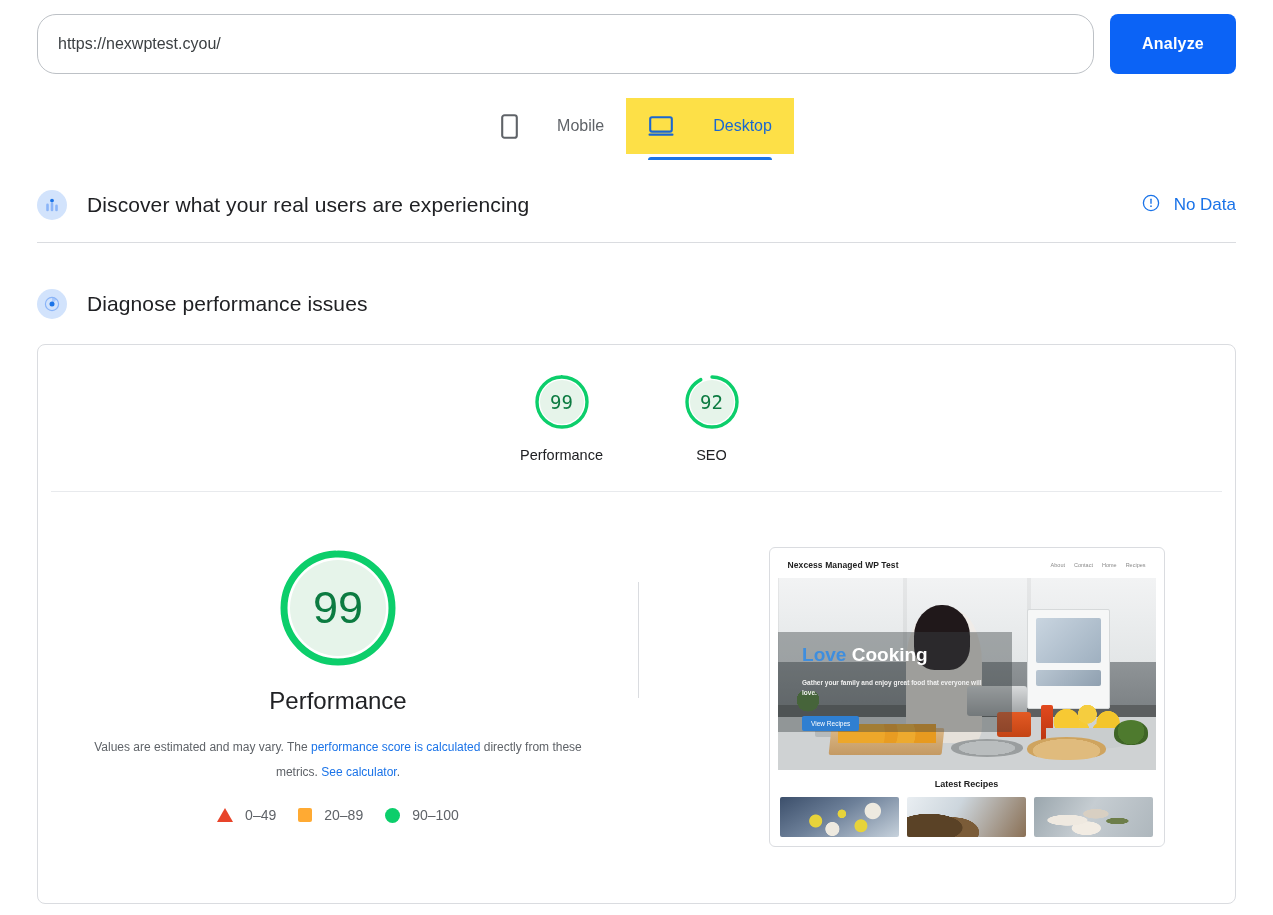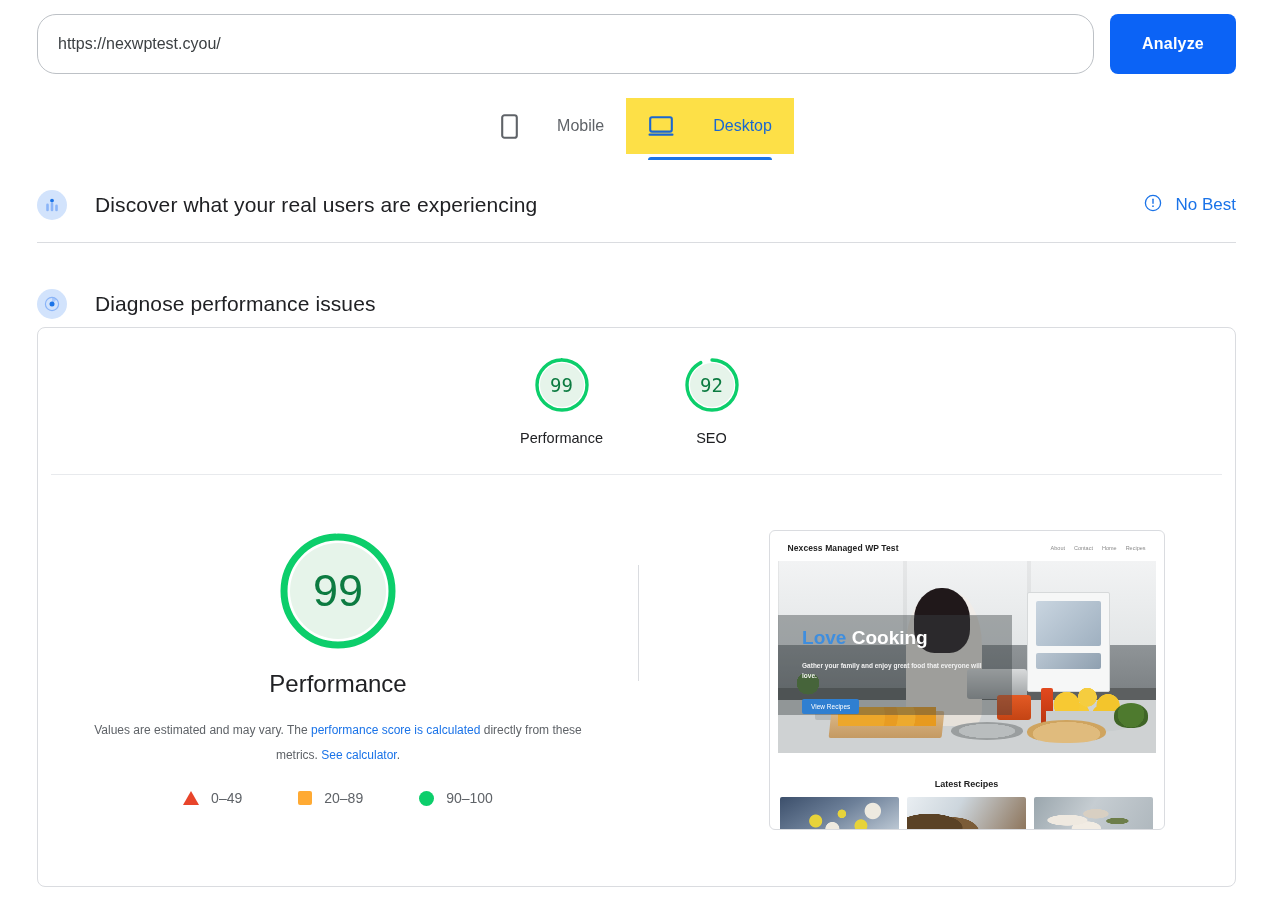--- a/index.html
+++ b/index.html
@@ -63,36 +63,36 @@
     display: flex; align-items: center;
   }
   .sec-icon-wrap {
     width: 30px; height: 30px; border-radius: 50%;
     display: flex; align-items: center; justify-content: center;
     flex: 0 0 30px;
   }
   .sec-icon-users { background: #d2e3fc; }
   .sec-icon-diag  { background: #d2e3fc; }
   .sec-title {
-    margin-left: 28px;
+    margin-left: 20px;
     font-size: 21px; color: #202124; font-weight: normal;
     letter-spacing: .1px;
   }
   .nodata-wrap {
     margin-left: auto; display: flex; align-items: center; gap: 14px;
     color: #1a73e8; font-size: 17px;
   }
   .hr-full {
     position: absolute; left: 37px; width: 1199px; height: 1px;
     background: #dadce0;
   }
 
   
   .card {
-    position: absolute; left: 37px; top: 327px;
+    position: absolute; left: 37px; top: 344px;
     width: 1199px; height: 560px;
     border: 1px solid #dadce0; border-radius: 8px;
     background: #fff; overflow: hidden;
   }
   .gauges {
     display: flex; justify-content: center; align-items: flex-start;
     gap: 0; padding-top: 27px;
   }
   .gauge-cell {
     width: 150px; display: flex; flex-direction: column;
@@ -129,21 +129,21 @@
   }
   .big-label {
     margin-top: 18px; font-size: 24px; color: #202124;
   }
   .desc {
     margin-top: 20px; width: 500px; text-align: center;
     font-size: 12px; line-height: 25px; color: #5f6368;
   }
   .desc a { color: #1a73e8; text-decoration: none; }
   .legend {
-    margin-top: 22px; display: flex; align-items: center; gap: 56px;
+    margin-top: 22px; display: flex; align-items: center; gap: 22px;
     font-size: 14px; color: #5f6368;
   }
   .legend-item { display: flex; align-items: center; gap: 12px; }
   .tri {
     width: 0; height: 0;
     border-left: 8px solid transparent; border-right: 8px solid transparent;
     border-bottom: 14px solid #e8442a;
   }
   .sq { width: 14px; height: 14px; background: #fa3; border-radius: 2px; }
   .cir { width: 15px; height: 15px; border-radius: 50%; background: #0cce6b; }
@@ -293,21 +293,21 @@
     position: absolute; left: 6.5%; top: 52%; width: 48%;
     font-size: 6.5px; color: #f1f1f1; line-height: 10px; font-weight: bold;
   }
   .hero-btn {
     position: absolute; left: 6.5%; top: 72%;
     background: #2f7fd1; color: #fff;
     font-size: 6.5px; padding: 4px 9px; border-radius: 2px;
   }
   .latest-title {
     text-align: center; font-size: 9px; font-weight: bold;
-    color: #222; margin-top: 26px;
+    color: #222; margin-top: 9px;
   }
   .recipe-row {
     display: flex; gap: 8px; margin-top: 8px; padding: 0 2px;
   }
   .recipe-card { flex: 1; height: 40px; border-radius: 2px; }
   .rc1 { background: linear-gradient(150deg,#3c4f6b 0%,#6d8099 45%,#c7d2dc 100%); position: relative; overflow:hidden;}
   .rc1::after{content:"";position:absolute;inset:0;
     background:
       radial-gradient(circle at 30% 60%, #e7d33a 0 7%, transparent 8%),
       radial-gradient(circle at 52% 42%, #e7d33a 0 6%, transparent 7%),
@@ -365,21 +365,21 @@
   </span>
   <span class="sec-title">Discover what your real users are experiencing</span>
   <span class="nodata-wrap">
     <span>
       <svg width="18" height="18" viewBox="0 0 18 18">
         <circle cx="9" cy="9" r="7.6" fill="none" stroke="#1a73e8" stroke-width="1.3"></circle>
         <rect x="8.3" y="4.6" width="1.4" height="5.4" rx=".7" fill="#1a73e8"></rect>
         <circle cx="9" cy="12.2" r=".85" fill="#1a73e8"></circle>
       </svg>
     </span>
-    <span>No Best</span>
+    <span>No Data</span>
   </span>
 </div>
 <div class="hr-full" style="top:242px;"></div>
 
 <div class="section-row" style="top:288px;height:32px;">
   <span class="sec-icon-wrap sec-icon-diag">
     <svg width="20" height="20" viewBox="0 0 20 20">
       <circle cx="10" cy="10" r="6.6" fill="none" stroke="#8ab4f8" stroke-width="1.2"></circle>
       <path d="M10 10 L14.6 5.6 A6.4 6.4 0 0 0 10 3.6 Z" fill="#8ab4f8" opacity=".55"></path>
       <circle cx="10" cy="10" r="2.5" fill="#1a73e8"></circle>

